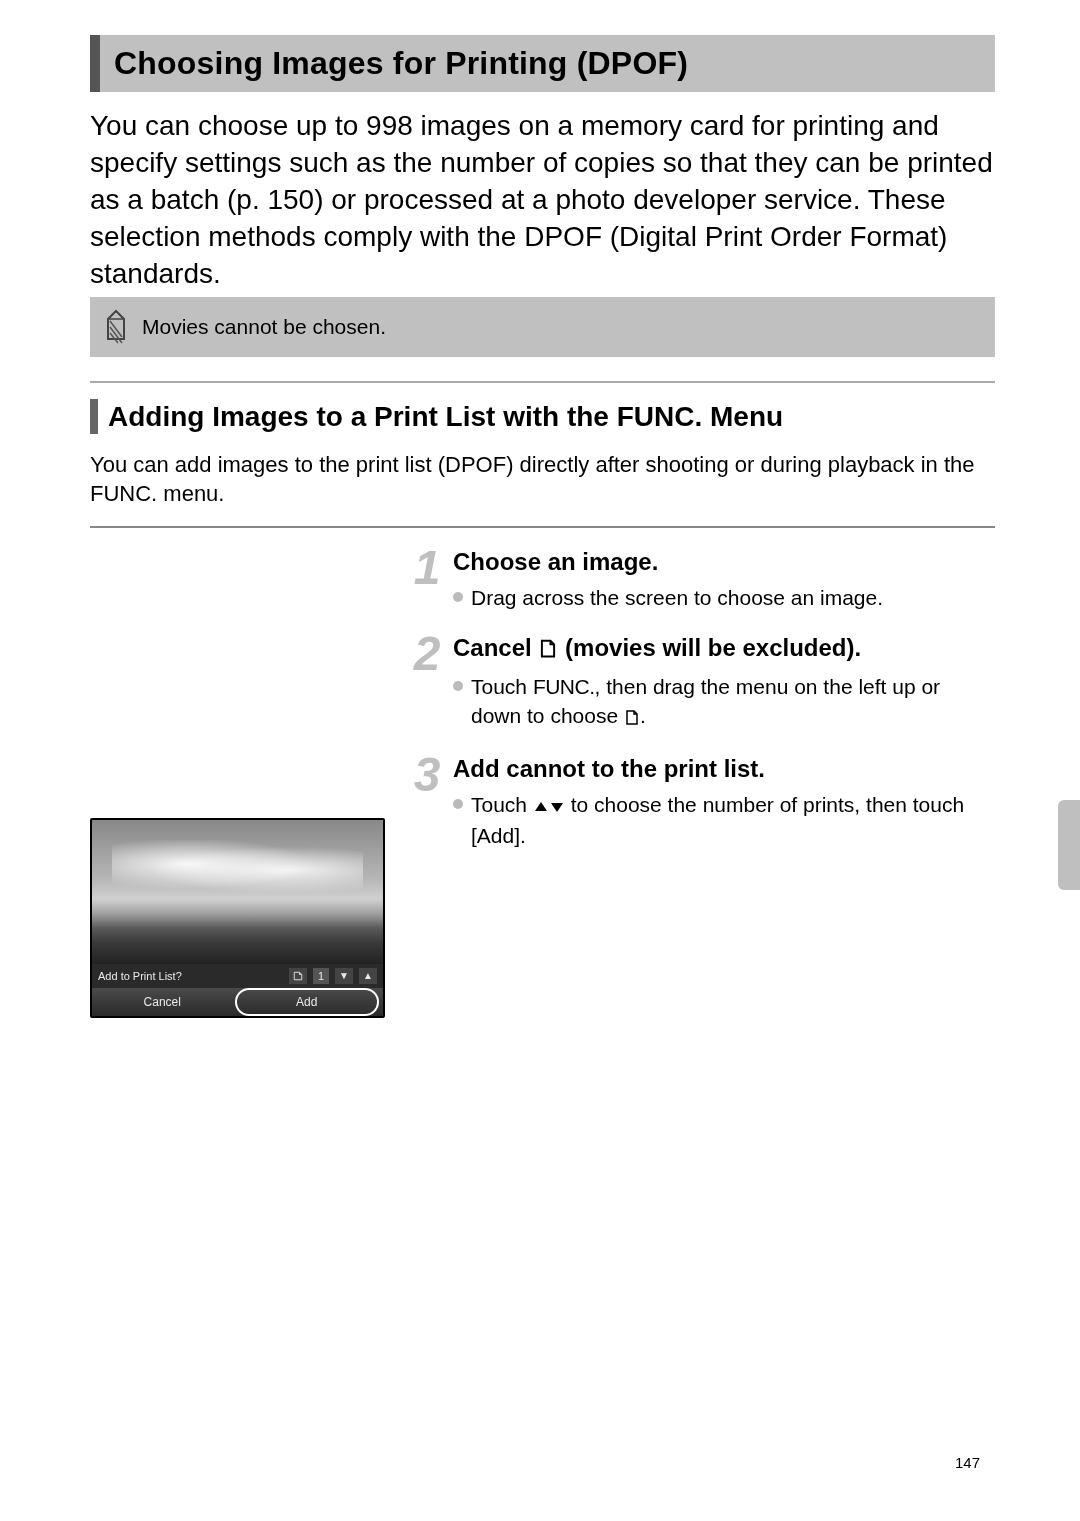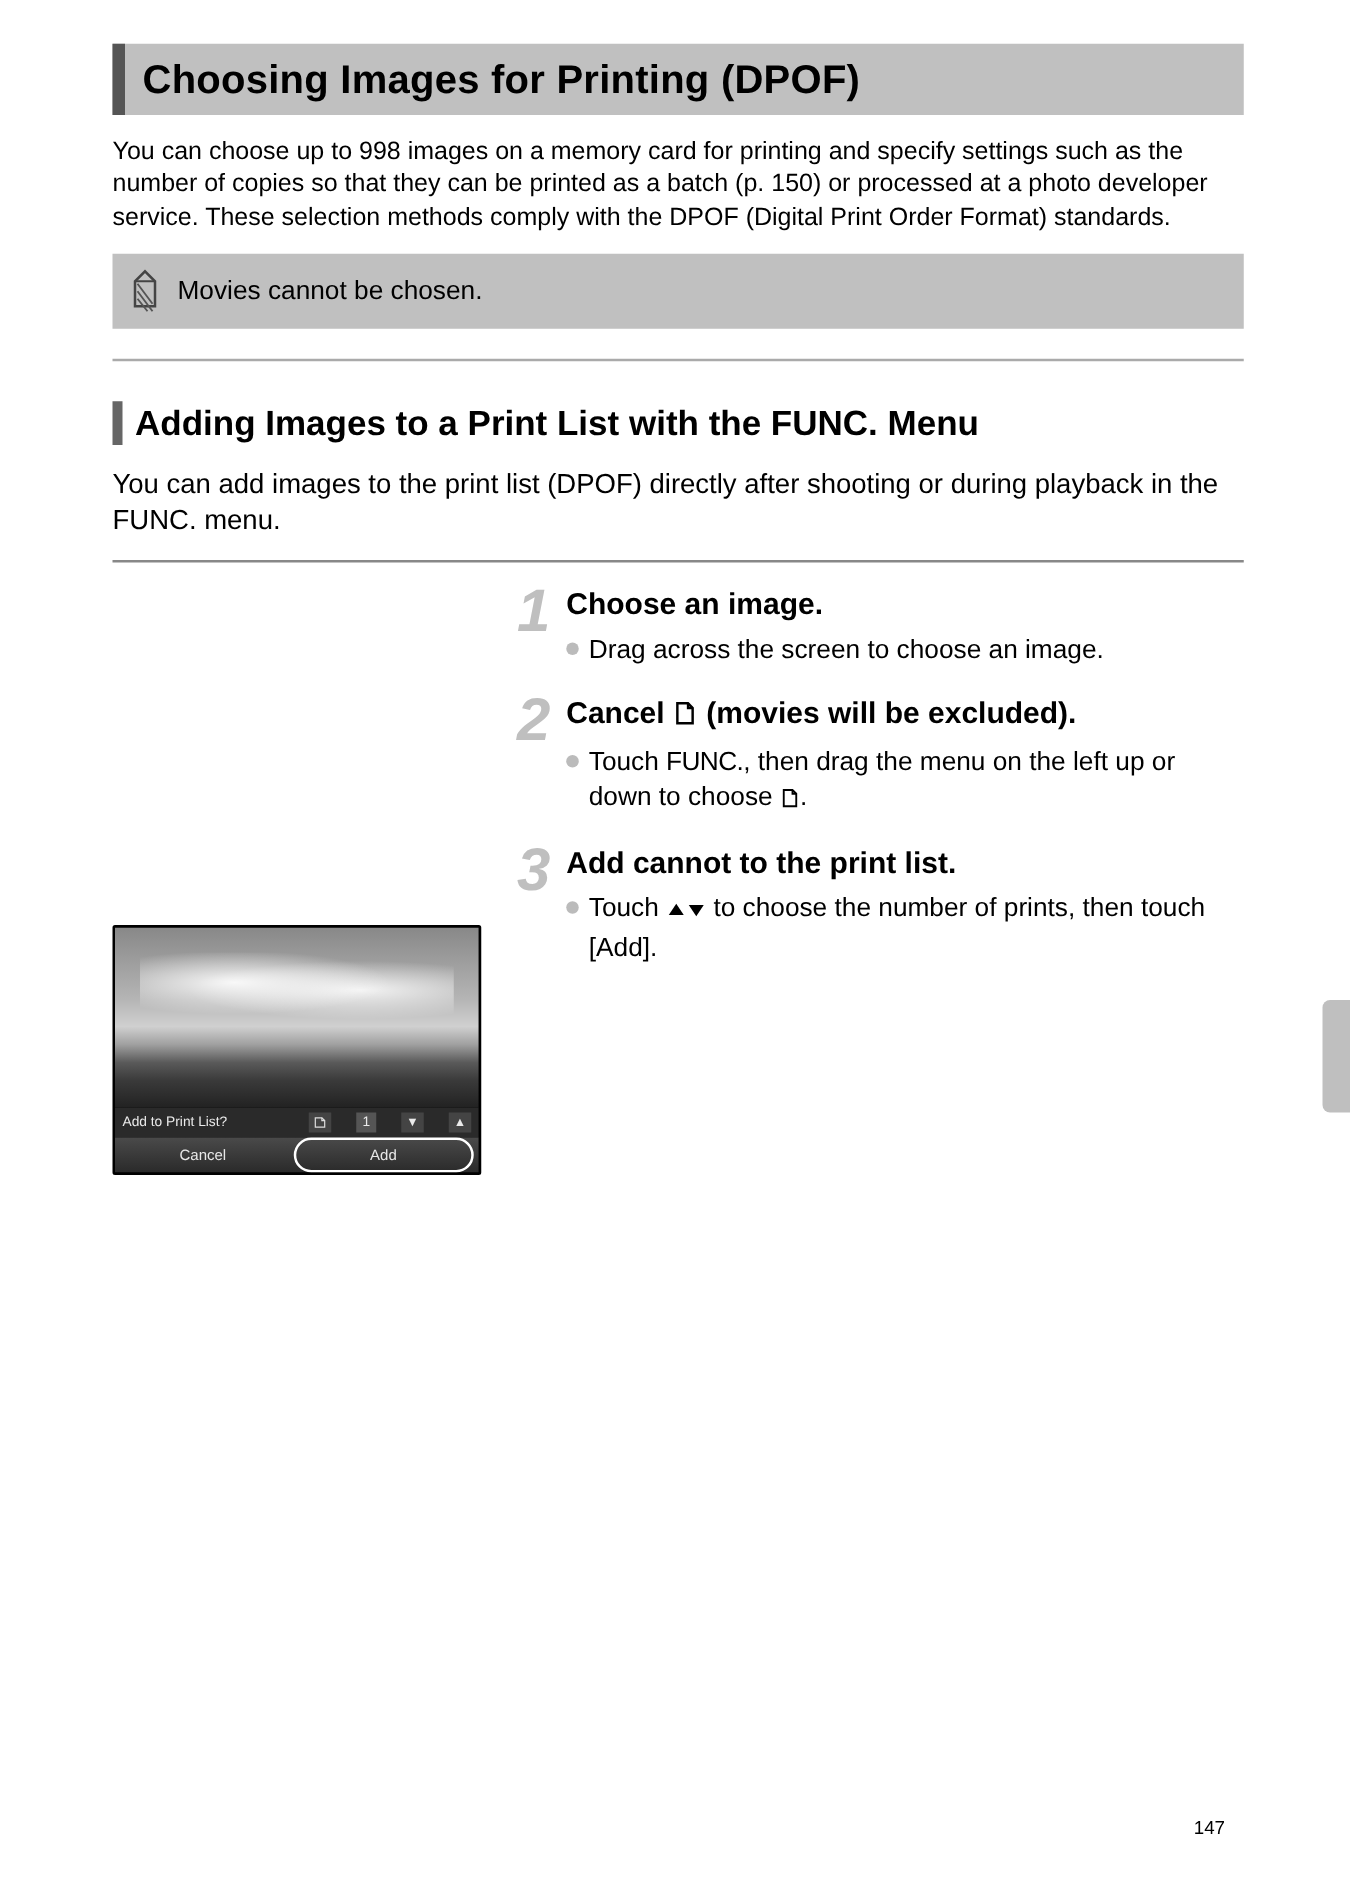--- a/index.html
+++ b/index.html
@@ -17,44 +17,44 @@
       border-left: 10px solid #555;
       padding: 10px 14px;
       margin-bottom: 16px;
     }
     .title-block h1 {
       font-size: 32px;
       font-weight: 900;
       letter-spacing: 0.2px;
     }
     .intro {
-      font-size: 20px;
+      font-size: 28px;
       line-height: 1.32;
-      margin-bottom: 16px;
+      margin-bottom: 4px;
     }
     .note-box {
       background: #c0c0c0;
       padding: 10px 14px 10px 10px;
       display: flex;
       align-items: center;
       gap: 10px;
       margin-bottom: 24px;
     }
     .pencil-icon {
       width: 32px;
       height: 40px;
       flex-shrink: 0;
       display: flex;
       align-items: center;
       justify-content: center;
     }
     .note-text { font-size: 21px; }
     .subsection {
       border-top: 2px solid #aaa;
-      padding-top: 32px;
+      padding-top: 16px;
       margin-bottom: 14px;
     }
     .subhead {
       border-left: 8px solid #666;
       padding-left: 10px;
       font-size: 28px;
       font-weight: 900;
       line-height: 1.25;
       margin-bottom: 16px;
     }
@@ -90,21 +90,21 @@
                   radial-gradient(ellipse at 70% 50%, rgba(255,255,255,0.85) 0%, rgba(255,255,255,0) 55%);
     }
     .bar1 {
       height: 24px;
       background: #2a2a2a;
       display: flex;
       align-items: center;
       padding: 0 6px;
       color: #eaeaea;
       font-size: 11px;
-      gap: 20px;
+      gap: 6px;
     }
     .bar1 .spacer { flex: 1; }
     .bar1 .mini { width: 18px; height: 16px; background: #444; display: flex; align-items: center; justify-content: center; font-size: 10px; }
     .bar1 .numbox { width: 16px; height: 16px; background: #555; display: flex; align-items: center; justify-content: center; }
     .bar2 {
       height: 28px;
       background: linear-gradient(#4a4a4a, #2a2a2a);
       display: flex;
       align-items: center;
       color: #e8e8e8;

